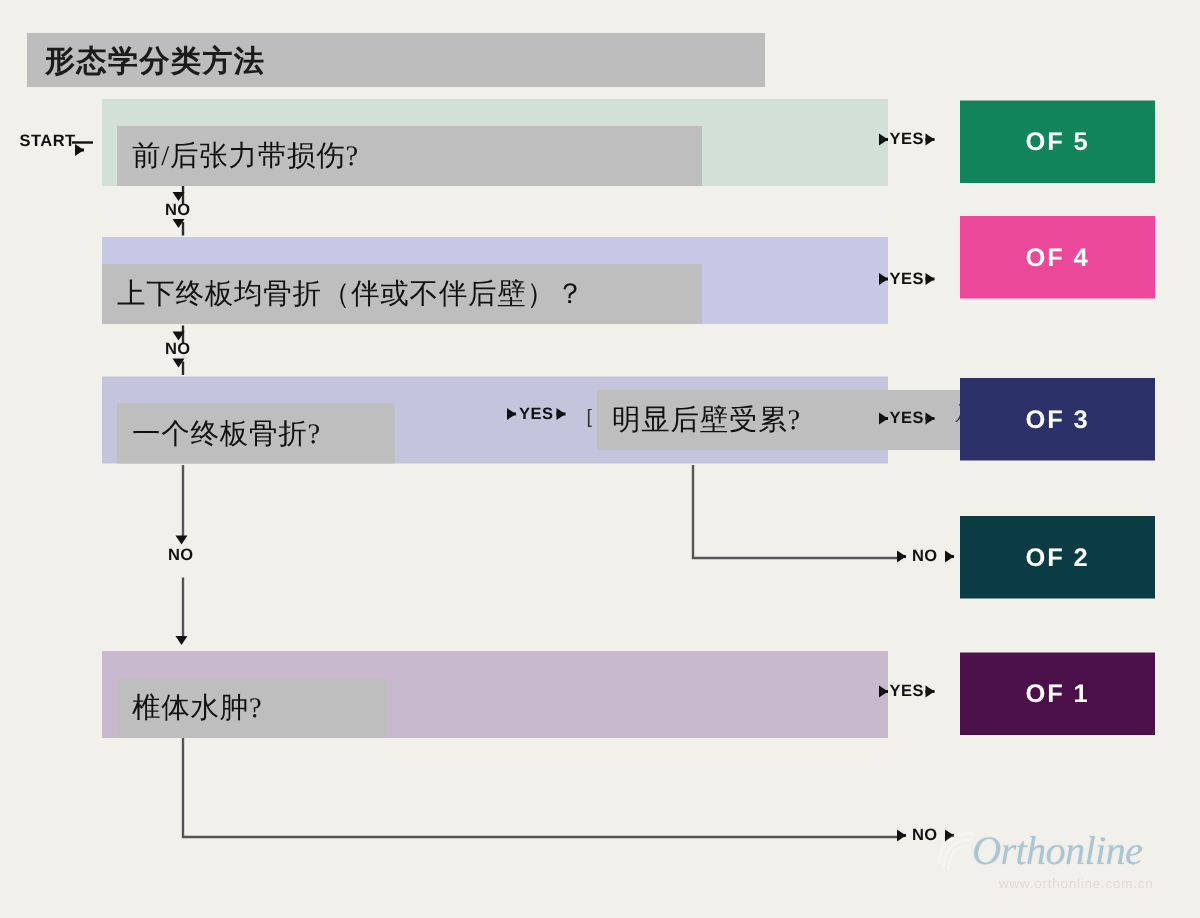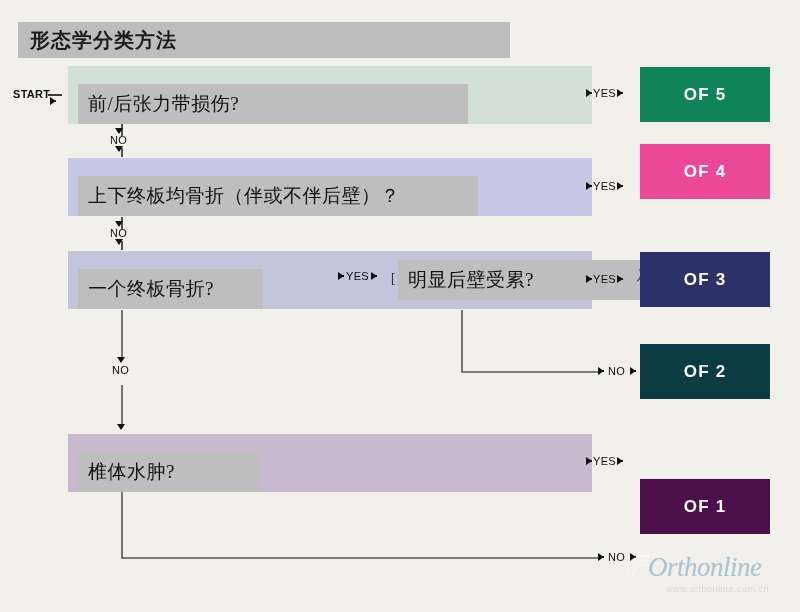--- a/index.html
+++ b/index.html
@@ -66,21 +66,21 @@
     padding: 0 10px;
     letter-spacing: 0.5px;
   }
 
   .row1 { top: 66px;  background: #D3E0D8; }
   .row2 { top: 158px; background: #C6C8E6; }
   .row3 { top: 251px; background: #C4C4DD; }
   .row4 { top: 434px; background: #C8B9CE; }
 
   .row1 .inner { width: 390px; margin-left: 10px; }
-  .row2 .inner { width: 400px; margin-left: 10px; }
+  .row2 .inner { width: 400px; }
   .row3 .inner { width: 185px; margin-left: 10px; }
   .row4 .inner { width: 180px; margin-left: 10px; }
 
   
   .sub-q {
     position: absolute;
     left: 330px;
     top: 9px;
     height: 40px;
     width: 248px;
@@ -125,28 +125,28 @@
     color: #ffffff;
     font-family: "Liberation Sans", sans-serif;
     font-weight: bold;
     font-size: 17px;
     letter-spacing: 1.2px;
   }
   .ob1 { top: 67px;  background: #11845C; }
   .ob2 { top: 144px; background: #ec4899; }
   .ob3 { top: 252px; background: #2C3269; }
   .ob4 { top: 344px; background: #0B3C44; }
-  .ob5 { top: 435px; background: #4B1049; margin-top: 44px; }
+  .ob5 { top: 435px; background: #4B1049; }
   .ob6 { top: 528px; background: #000000; font-size: 16px; }
 
   
   .edge-label {
     position: absolute;
     font-family: "Liberation Sans", sans-serif;
-    font-weight: normal;
+    font-weight: bold;
     font-size: 11px;
     color: #111;
     letter-spacing: 0.3px;
   }
   .start-label {
     position: absolute;
     left: 13px;
     top: 88px;
     font-family: "Liberation Sans", sans-serif;
     font-weight: bold;

